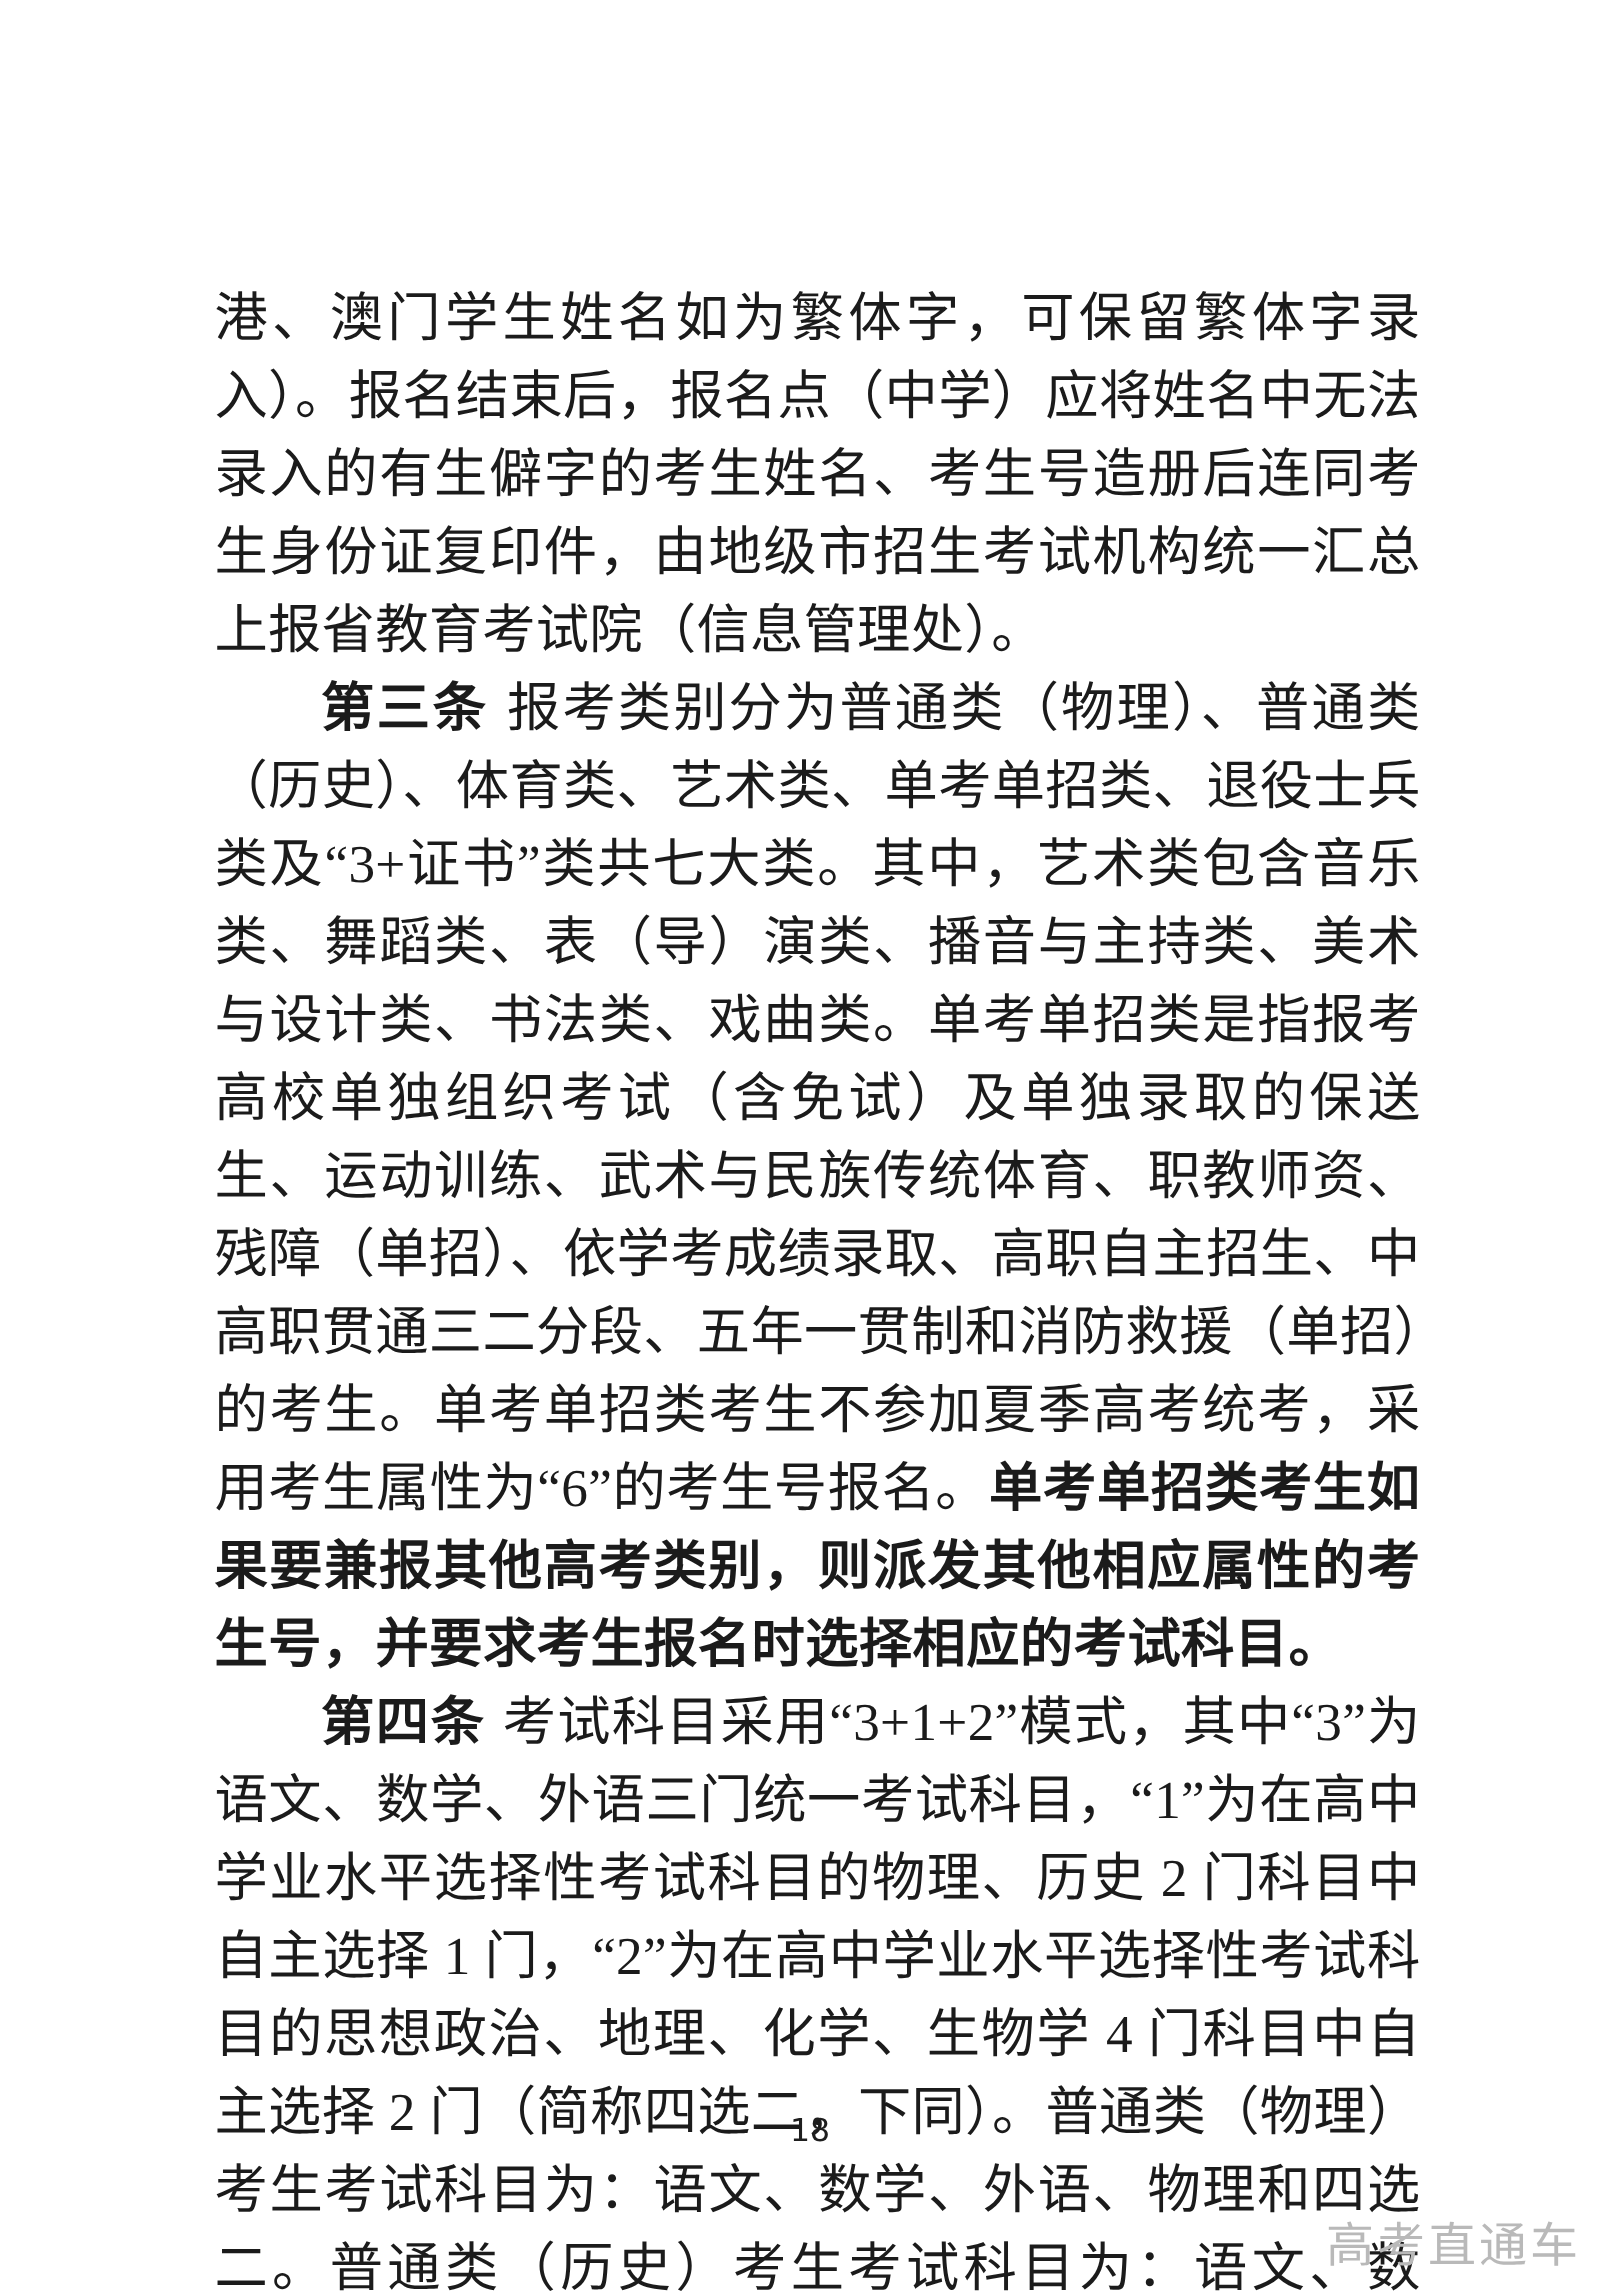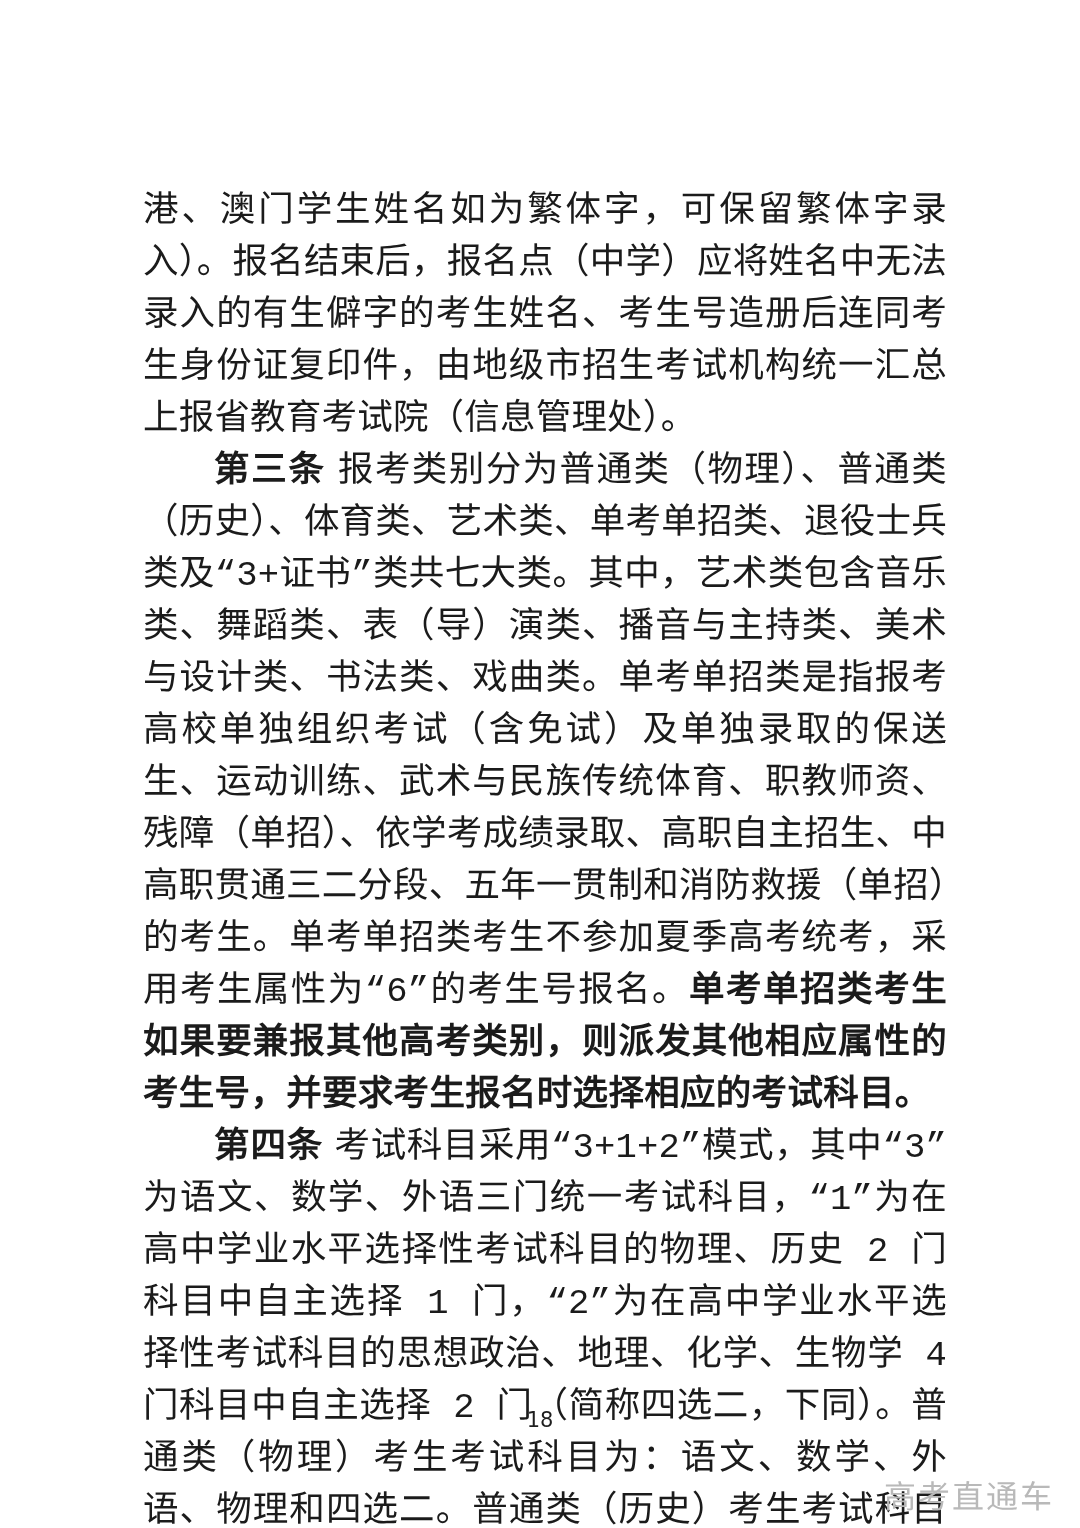--- a/index.html
+++ b/index.html
@@ -27,21 +27,21 @@
   }
   .para {
     margin: 0;
     font-size: 35.5px;
     line-height: 52px;
     color: #1b1b1b;
     text-align: justify;
     text-justify: inter-ideograph;
     text-align-last: left;
     letter-spacing: 0.2px;
-    font-family: Liberation Mono, monospace;
+    font-family: Liberation Serif, serif;
     font-weight: 400;
   }
   .para.indent {
     text-indent: 71px;
   }
   .article-label {
     font-weight: 700;
     letter-spacing: 0.5px;
   }
   .article-gap {

